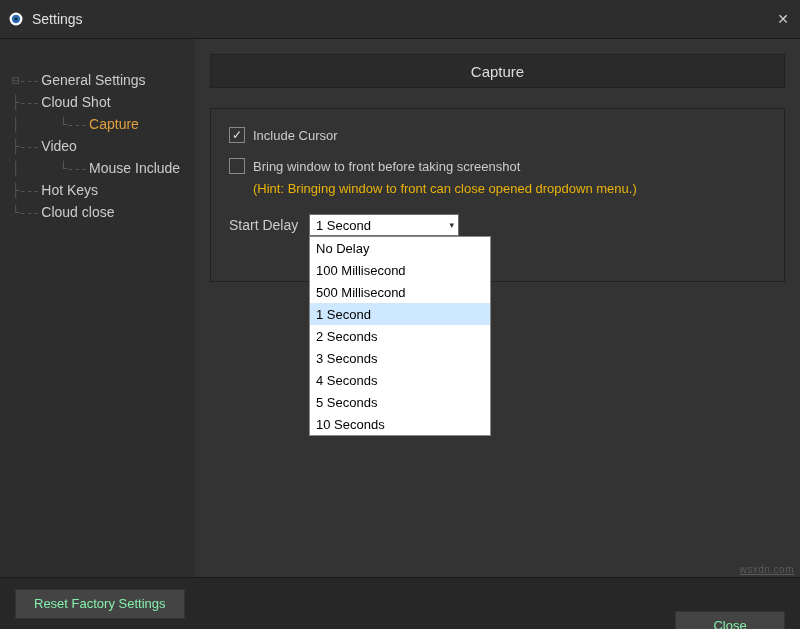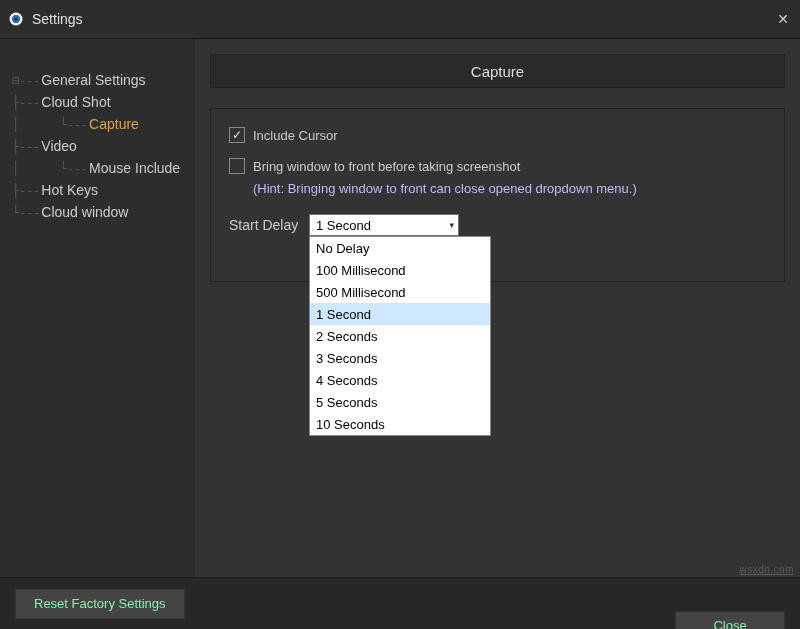--- a/index.html
+++ b/index.html
@@ -118,21 +118,21 @@
       color: #e0e0e0;
       cursor: pointer;
     }
     .checkbox.checked::before {
       content: "✓";
       line-height: 1;
     }
     .hint {
       margin-left: 24px;
       font-size: 13px;
-      color: #c4b5fd;
+      color: #eab308;
       margin-top: -8px;
       margin-bottom: 18px;
     }
     .row-label {
       width: 80px;
       font-size: 14px;
       color: #cccccc;
     }
     .select {
       width: 150px;
@@ -248,21 +248,21 @@
     <div class="tree-row">
       <span class="tree-prefix">│&nbsp;&nbsp;&nbsp;&nbsp;&nbsp;&nbsp;└---</span>
       <span class="tree-label">Mouse Include</span>
     </div>
     <div class="tree-row">
       <span class="tree-prefix">├---</span>
       <span class="tree-label">Hot Keys</span>
     </div>
     <div class="tree-row">
       <span class="tree-prefix">└---</span>
-      <span class="tree-label">Cloud window</span>
+      <span class="tree-label">Cloud close</span>
     </div>
   </div>
 
   <div class="content">
     <div class="panel-header">Capture</div>
     <div class="panel-body">
 
       <div class="form-row">
         <span class="checkbox checked"></span>
         <span>Include Cursor</span>

